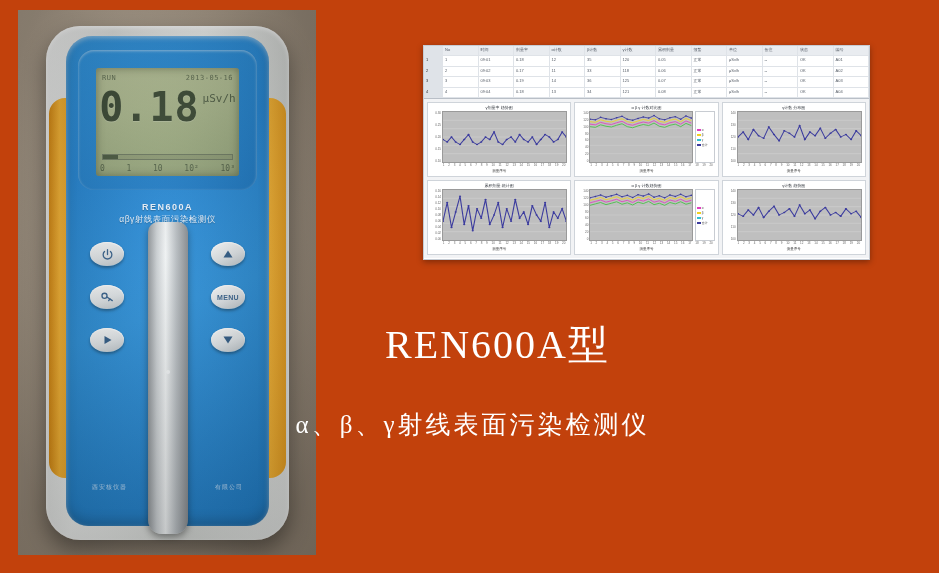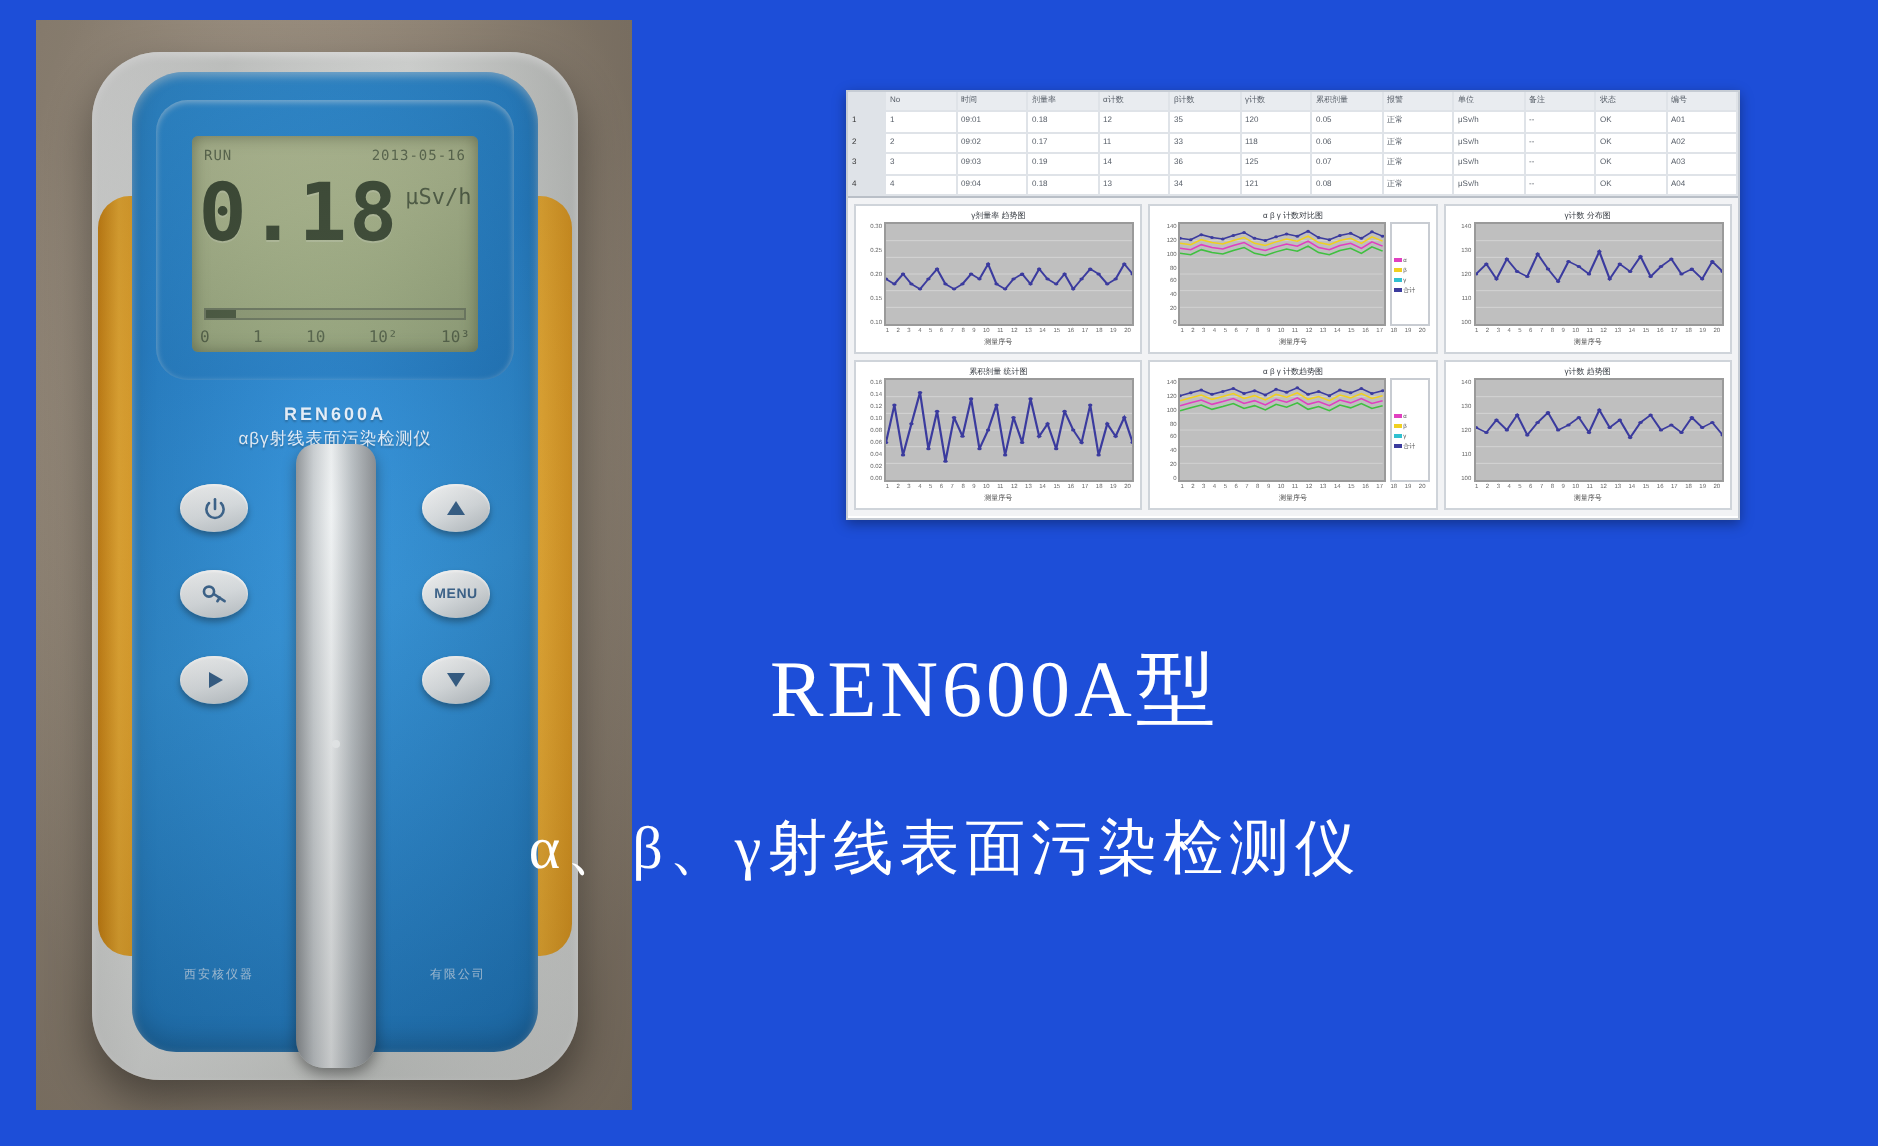--- a/index.html
+++ b/index.html
@@ -2,21 +2,21 @@
 <html><head>
 <meta charset="utf-8">
 <style>
   html,body{margin:0;padding:0;}
   body{
     width:939px;height:573px;overflow:hidden;
     background:#0f3d8c;
     font-family:"Liberation Sans", sans-serif;
     position:relative;
   }
-  .stage{position:absolute;inset:0;background:#1d4ed8;}
+  .stage{position:absolute;inset:0;background:#c2410c;}
 
   
   .photo{
     position:absolute;left:18px;top:10px;width:298px;height:545px;
     background:
       radial-gradient(ellipse at 30% 20%, #b5a795 0%, #a89a88 40%, #8d8070 100%);
     overflow:hidden;
   }
   .photo::after{ 
     content:"";position:absolute;inset:0;
@@ -166,21 +166,21 @@
 
   
   .title-block{position:absolute;left:0;right:0;top:318px;color:#ffffff;text-align:center;}
   .t-line1{
     font-family:"Liberation Serif", serif;
     font-size:40px;letter-spacing:2px;line-height:54px;
     margin-left:56px;
   }
   .t-line2{
     font-family:"Liberation Serif", serif;
-    font-size:30px;letter-spacing:3px;line-height:62px;
+    font-size:25px;letter-spacing:3px;line-height:62px;
     margin-top:22px;margin-left:6px;
   }
 </style>
 </head>
 <body>
 
 <div class="stage">
 
   <div class="photo">
     <div class="device">

